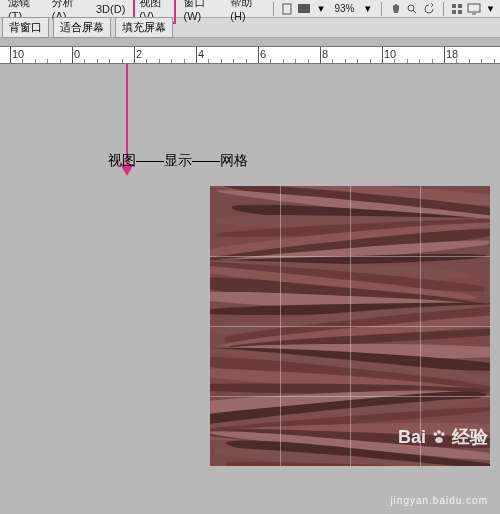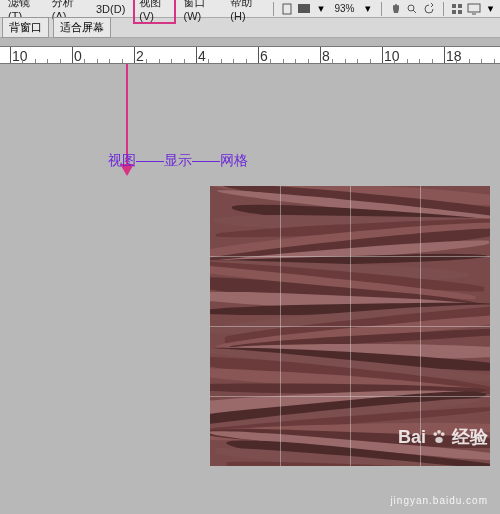--- a/index.html
+++ b/index.html
@@ -10,26 +10,26 @@
   .menubar .menu-item.highlighted { border: 2px solid #d63384; padding: 0 4px; }
   .menubar .divider { width: 1px; height: 14px; background: #999; margin: 0 4px; }
   .menubar .tool-icon { width: 18px; height: 16px; display: inline-flex; align-items: center; justify-content: center; cursor: pointer; }
   .menubar .zoom { font-size: 10px; color: #222; padding: 0 4px; }
   
   .optbar { height: 20px; background: #d8d8d8; border-bottom: 1px solid #aaa; display: flex; align-items: center; padding: 0 2px; gap: 4px; }
   .optbar .btn { padding: 2px 6px; background: #e8e8e8; border: 1px solid #999; font-size: 11px; cursor: pointer; }
   
   .ruler-h { height: 18px; background: #fff; border-bottom: 1px solid #777; border-top: 1px solid #777; margin-top: 8px; position: relative; overflow: hidden; }
   .ruler-h .tick { position: absolute; top: 0; height: 18px; border-left: 1px solid #555; }
-  .ruler-h .tick-label { position: absolute; top: 1px; font-size: 14px; color: #333; transform: translateX(2px); text-align: center; }
+  .ruler-h .tick-label { position: absolute; top: 1px; font-size: 11px; color: #333; transform: translateX(2px); text-align: center; }
   .ruler-h .minor { position: absolute; top: 12px; height: 6px; border-left: 1px solid #888; }
   
   .canvas-area { position: relative; width: 100%; height: calc(100% - 64px); }
   
-  .annotation { position: absolute; left: 108px; top: 88px; color: #6d28d9; font-size: 14px; font-weight: 500; }
+  .annotation { position: absolute; left: 108px; top: 88px; color: #000000; font-size: 14px; font-weight: 500; }
   .arrow-line { position: absolute; left: 126px; top: 0; width: 2px; height: 107px; background: #d63384; }
   .arrow-head { position: absolute; left: 120px; top: 100px; width: 0; height: 0; border-left: 7px solid transparent; border-right: 7px solid transparent; border-top: 12px solid #d63384; }
   
   .canvas-img { position: absolute; left: 210px; top: 122px; width: 280px; height: 280px; background: #7a4a4a; overflow: hidden; }
   .canvas-img .wave { position: absolute; left: -20px; right: -20px; height: 14px; border-radius: 100%; }
   .grid-line-v { position: absolute; top: 0; bottom: 0; width: 1px; background: rgba(220,220,220,0.45); }
   .grid-line-h { position: absolute; left: 0; right: 0; height: 1px; background: rgba(220,220,220,0.45); }
   
   .watermark { position: absolute; right: 12px; bottom: 8px; text-align: left; color: #fff; opacity: 0.85; }
   .watermark .brand { font-size: 18px; font-weight: bold; display: flex; align-items: center; justify-content: flex-end; gap: 4px; }
@@ -92,20 +92,21 @@
         <rect x="1" y="1" width="12" height="8" fill="none" stroke="#555"></rect>
         <line x1="5" y1="11" x2="9" y2="11" stroke="#555"></line>
       </svg>
     </span>
   <span class="tool-icon">▾</span>
 </div>
 
 <div class="optbar">
   <span class="btn">背窗口</span>
   <span class="btn">适合屏幕</span>
+  <span class="btn">填充屏幕</span>
 </div>
 
 <div class="ruler-h" id="ruler">
     <div class="tick" style="left: 10px;"></div>
     <div class="tick-label" style="left: 10px;">10</div>
     <div class="minor" style="left: 22.4px;"></div>
     <div class="minor" style="left: 34.8px;"></div>
     <div class="minor" style="left: 47.2px;"></div>
     <div class="minor" style="left: 59.6px;"></div>
     <div class="tick" style="left: 72px;"></div>

